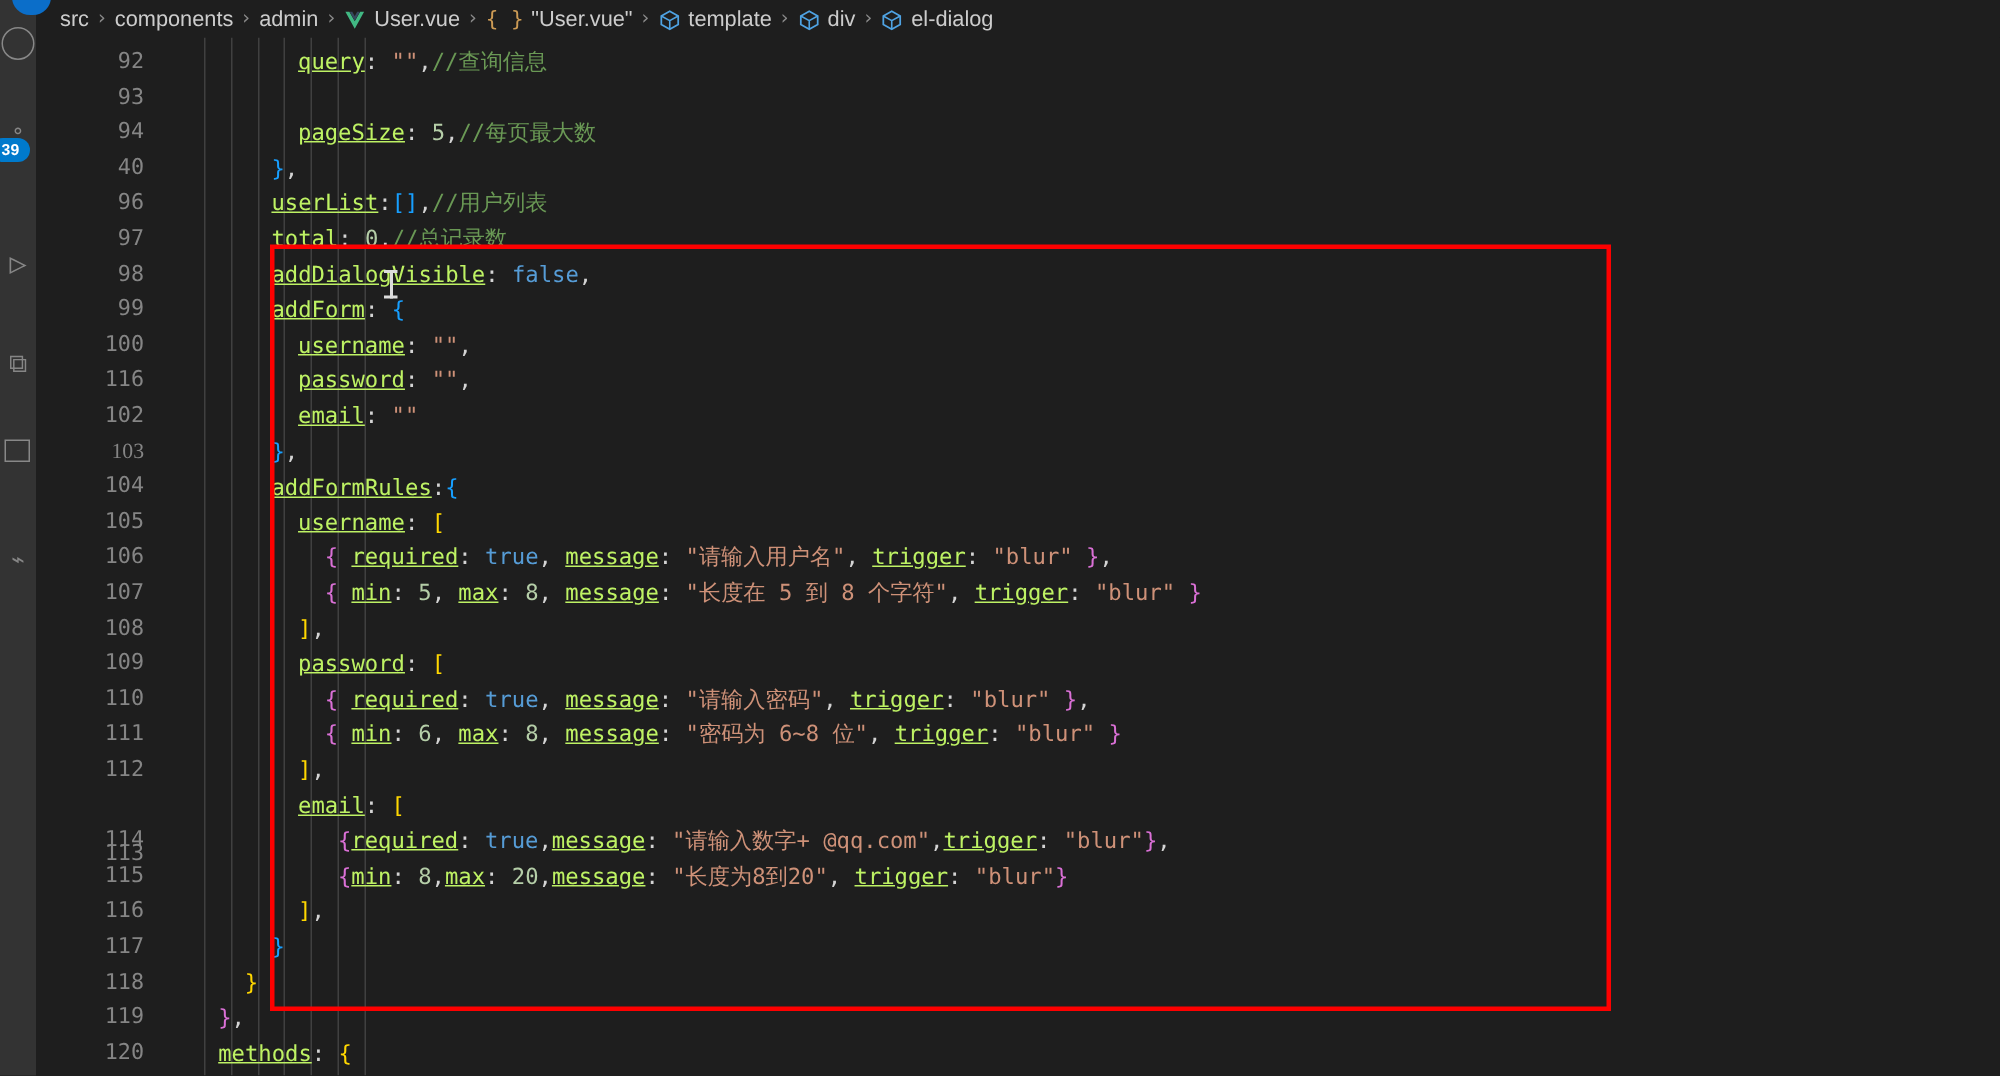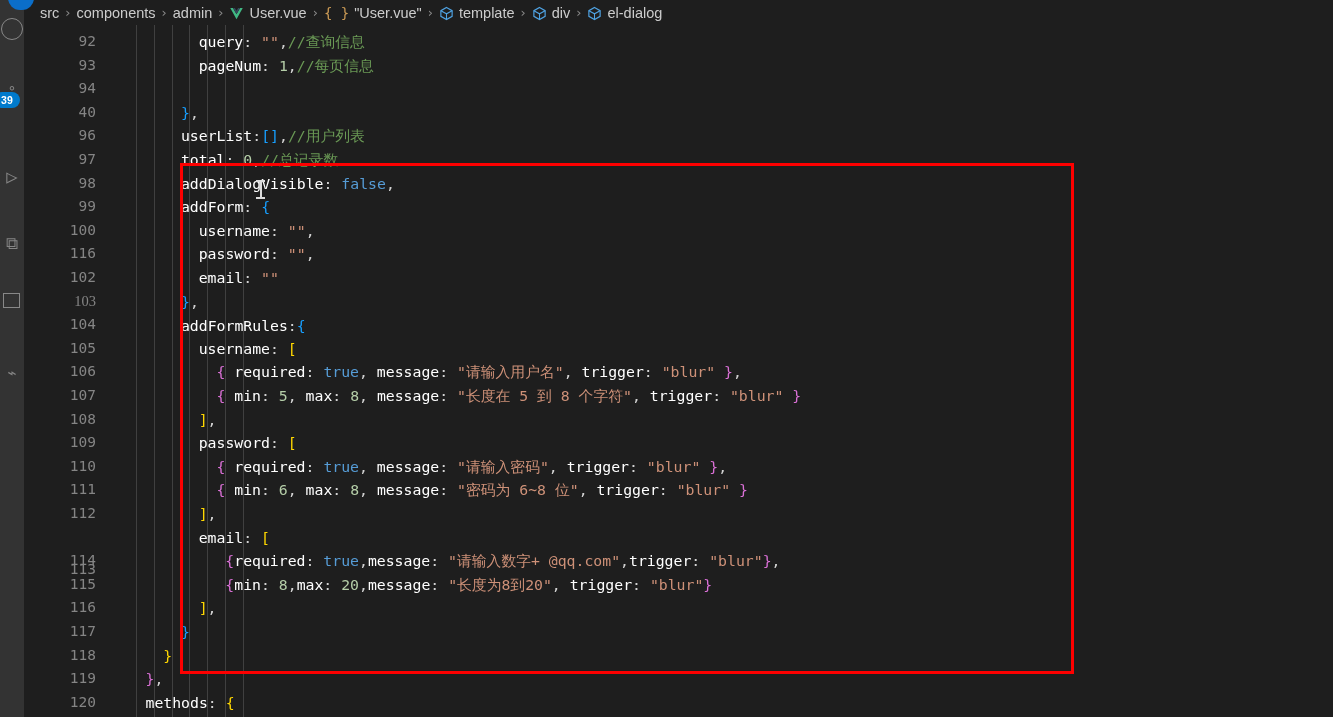--- a/index.html
+++ b/index.html
@@ -84,21 +84,21 @@
     font-size:14.8px;white-space:pre;
     font-family:"DejaVu Sans Mono","Liberation Mono",monospace;
     color:#d4d4d4;
   }
   
   .iguide{
     position:absolute;top:0;width:1px;height:100%;
     background:#404040;
   }
   
-  .t-prop{color:#ffffff;}
+  .t-prop{color:#bef264;text-decoration:underline;}
   .t-str{color:#ce9178;}
   .t-num{color:#b5cea8;}
   .t-kw{color:#569cd6;}
   .t-com{color:#6a9955;}
   .t-pun{color:#d4d4d4;}
   .t-brk1{color:#ffd700;}
   .t-brk2{color:#da70d6;}
   .t-brk3{color:#179fff;}
 
   
@@ -248,21 +248,21 @@
       </div>
     <div class="codearea" id="codearea">
         <div class="iguide" style="left: 26px;"></div>
         <div class="iguide" style="left: 43.75px;"></div>
         <div class="iguide" style="left: 61.5px;"></div>
         <div class="iguide" style="left: 79.25px;"></div>
         <div class="iguide" style="left: 97px;"></div>
         <div class="iguide" style="left: 114.75px;"></div>
         <div class="iguide" style="left: 132.5px;"></div>
         <div class="cl" style="top: 5px; left: 88.7px;"><span class="t-prop">query</span><span class="t-pun">: </span><span class="t-str">""</span><span class="t-pun">,</span><span class="t-com">//查询信息</span></div>
-        <div class="cl" style="top: 28.6px; left: 88.7px;"><span class="t-prop">pageNum</span><span class="t-pun">: </span><span class="t-num">1</span><span class="t-pun">,</span><span class="t-com">//每页信息</span></div>
+        <div class="cl" style="top: 52.2px; left: 88.7px;"><span class="t-prop">pageSize</span><span class="t-pun">: </span><span class="t-num">5</span><span class="t-pun">,</span><span class="t-com">//每页最大数</span></div>
         <div class="cl" style="top: 75.8px; left: 70.96px;"><span class="t-brk3">}</span><span class="t-pun">,</span></div>
         <div class="cl" style="top: 99.4px; left: 70.96px;"><span class="t-prop">userList</span><span class="t-pun">:</span><span class="t-brk3">[]</span><span class="t-pun">,</span><span class="t-com">//用户列表</span></div>
         <div class="cl" style="top: 123px; left: 70.96px;"><span class="t-prop">total</span><span class="t-pun">: </span><span class="t-num">0</span><span class="t-pun">,</span><span class="t-com">//总记录数</span></div>
         <div class="cl" style="top: 146.6px; left: 70.96px;"><span class="t-prop">addDialogVisible</span><span class="t-pun">: </span><span class="t-kw">false</span><span class="t-pun">,</span></div>
         <div class="cl" style="top: 170.2px; left: 70.96px;"><span class="t-prop">addForm</span><span class="t-pun">: </span><span class="t-brk3">{</span></div>
         <div class="cl" style="top: 193.8px; left: 88.7px;"><span class="t-prop">username</span><span class="t-pun">: </span><span class="t-str">""</span><span class="t-pun">,</span></div>
         <div class="cl" style="top: 217.4px; left: 88.7px;"><span class="t-prop">password</span><span class="t-pun">: </span><span class="t-str">""</span><span class="t-pun">,</span></div>
         <div class="cl" style="top: 241px; left: 88.7px;"><span class="t-prop">email</span><span class="t-pun">: </span><span class="t-str">""</span></div>
         <div class="cl" style="top: 264.6px; left: 70.96px;"><span class="t-brk3">}</span><span class="t-pun">,</span></div>
         <div class="cl" style="top: 289px; left: 70.96px;"><span class="t-prop">addFormRules</span><span class="t-pun">:</span><span class="t-brk3">{</span></div>

